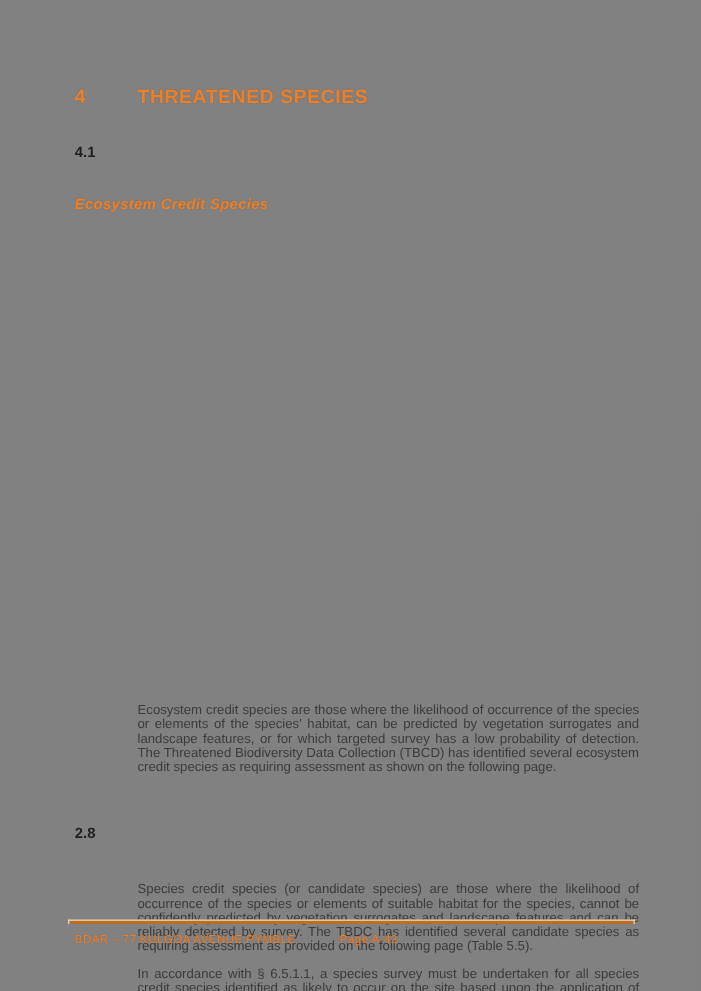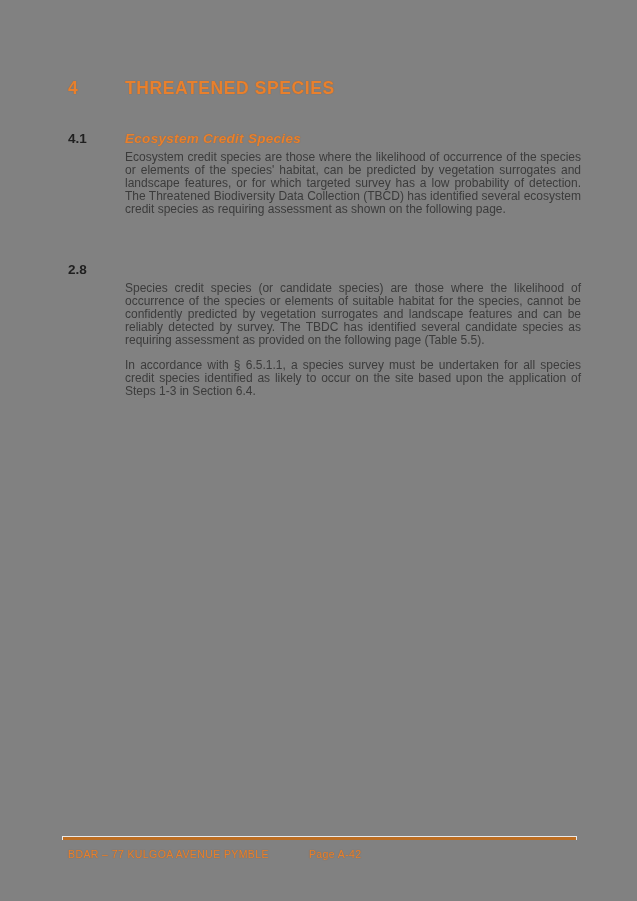--- a/index.html
+++ b/index.html
@@ -46,20 +46,21 @@
     text-shadow: 0 0 1px rgba(140,70,10,0.55);
   }
   .chapter-heading {
     margin-bottom: 32px;
   }
   .section {
     margin-bottom: 24px;
   }
   .section-head {
     margin-bottom: 5px;
+    flex-direction: column;
   }
   .section-head .gutter {
     color: #1f1f1f;
     font-size: 13.5px;
     font-weight: bold;
   }
   .section-head .textcol {
     color: #E8802D;
     font-size: 13.5px;
     font-weight: bold;

